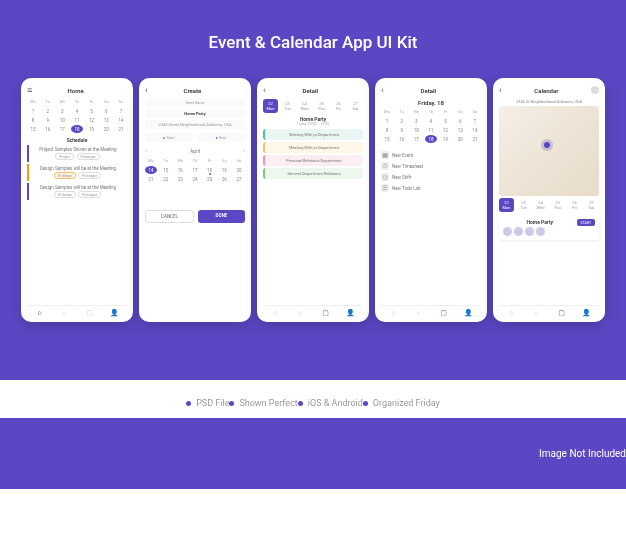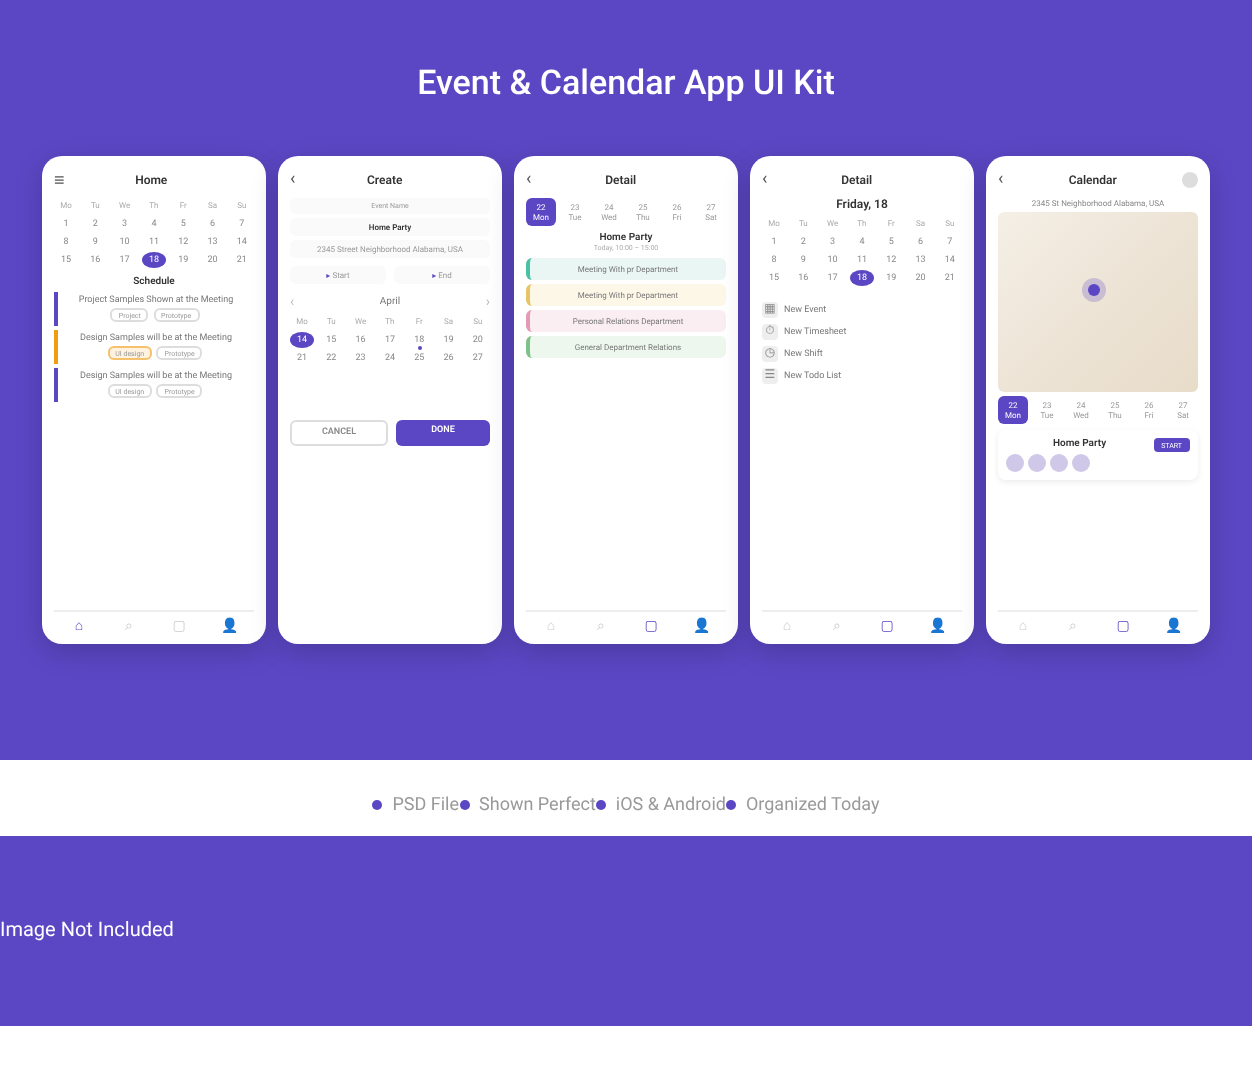--- a/index.html
+++ b/index.html
@@ -50,21 +50,21 @@
 .map{height:90px;background:linear-gradient(135deg,#f5efe6 0%,#ede4d6 50%,#e8dcc9 100%);border-radius:3px;margin:2px 0;position:relative}
 .map:before{content:'';position:absolute;top:40%;left:45%;width:6px;height:6px;border-radius:50%;background:#5b47c4;box-shadow:0 0 0 3px rgba(91,71,196,.25)}
 .addr{font-size:4px;color:#888;margin-bottom:2px}
 .card{background:#fff;border-radius:4px;padding:4px;box-shadow:0 1px 3px rgba(0,0,0,.08);margin:3px 0}
 .avrow{display:flex;gap:2px;margin-top:2px}
 .avrow .av{width:9px;height:9px;border-radius:50%;background:#d0c8e8}
 .start{float:right;background:#5b47c4;color:#fff;font-size:3.5px;padding:1.5px 4px;border-radius:2px}
 .features{background:#fff;padding:18px 0 10px;display:flex;justify-content:center;}
 .feat{font-size:9px;color:#999}
 .feat .dot{display:inline-block;width:5px;height:5px;border-radius:50%;background:#5b47c4;margin-right:5px;vertical-align:middle}
-.note-bar{background:#5b47c4;color:#fff;text-align:left;font-size:10px;padding:42px 0}
+.note-bar{background:#5b47c4;color:#fff;text-align:right;font-size:10px;padding:30px 0}
 .minicalhead{display:flex;justify-content:space-between;align-items:center;font-size:5px;margin:3px 0}
 .minicalhead .nav-c{color:#bbb;font-size:7px}
 </style>
 </head>
 <body>
 <div class="canvas">
 
 <div class="hero">
   <div class="title">Event &amp; Calendar App UI Kit</div>
   <div class="phones">
@@ -355,18 +355,18 @@
       </div>
     </div>
 
   </div>
 </div>
 
 <div class="features">
   <span class="feat"><span class="dot"></span><span>PSD File</span></span>
   <span class="feat"><span class="dot"></span><span>Shown Perfect</span></span>
   <span class="feat"><span class="dot"></span><span>iOS &amp; Android</span></span>
-  <span class="feat"><span class="dot"></span><span>Organized Today</span></span>
+  <span class="feat"><span class="dot"></span><span>Organized Friday</span></span>
 </div>
 
 <div class="note-bar">Image Not Included</div>
 
 </div>
 
 </body></html>

